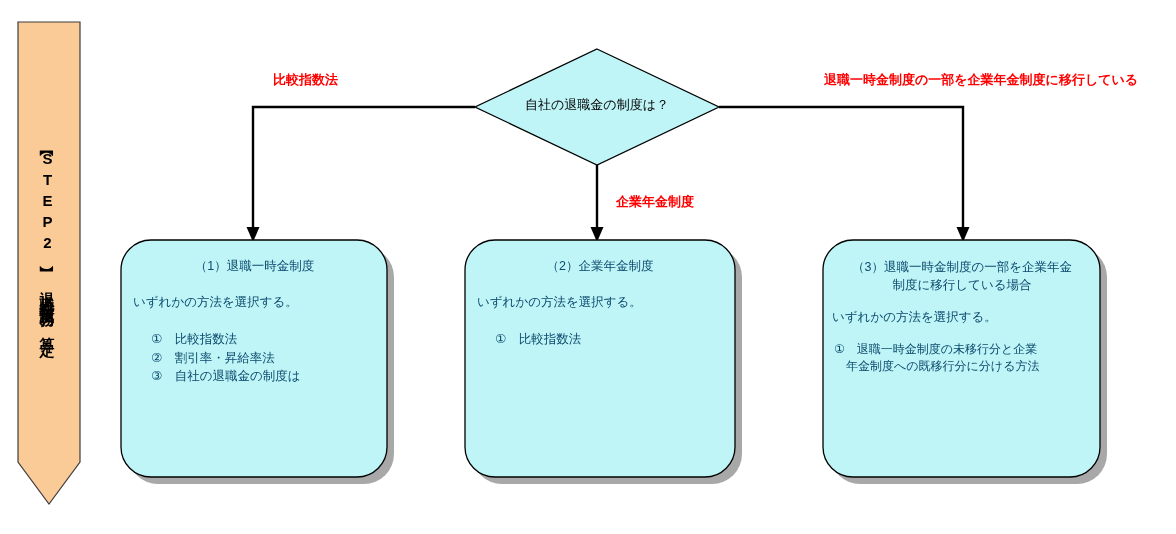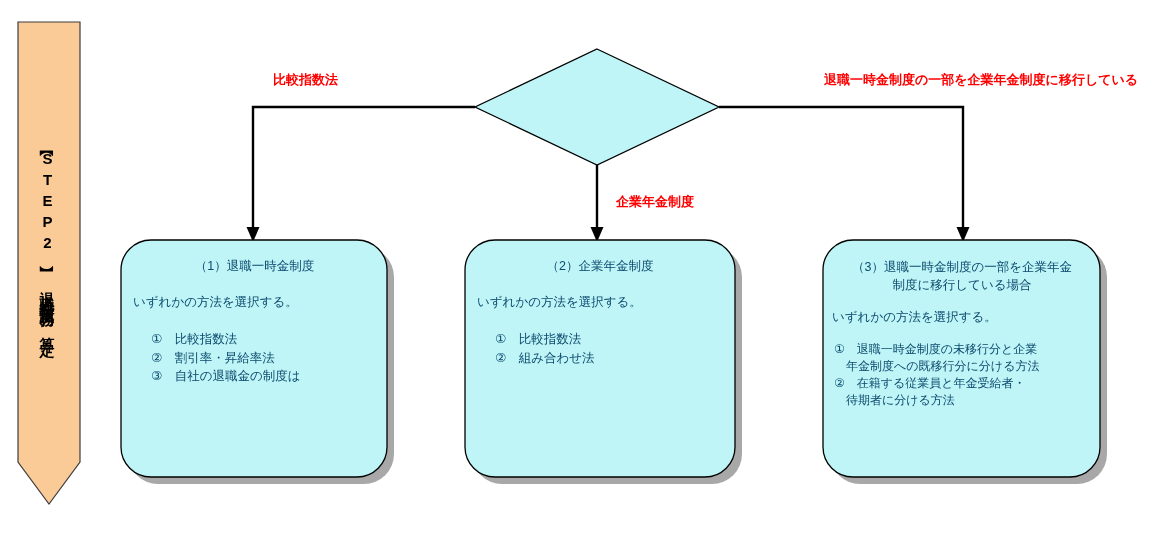--- a/index.html
+++ b/index.html
@@ -148,49 +148,47 @@
     <rect x="121" y="240" width="266" height="237" rx="30" ry="30" fill="#bff5f7" stroke="#000000" stroke-width="1.3"></rect>
     <rect x="465" y="240" width="270" height="237" rx="30" ry="30" fill="#bff5f7" stroke="#000000" stroke-width="1.3"></rect>
     <rect x="823" y="240" width="277" height="237" rx="30" ry="30" fill="#bff5f7" stroke="#000000" stroke-width="1.3"></rect>
 
     <polygon points="597,49 719,107 597,165 475,107" fill="#bff5f7" stroke="#000000" stroke-width="1.3"></polygon>
 
   </svg>
 
   <div class="step-banner-text">【STEP2】 退職給付債務の算定</div>
 
+  <div class="diamond-label">自社の退職金の制度は？</div>
 
   <div class="edge-label" id="label-left">比較指数法</div>
   <div class="edge-label" id="label-middle">企業年金制度</div>
   <div class="edge-label" id="label-right">退職一時金制度の一部を企業年金制度に移行している</div>
 
   <div class="box-text" id="box1-text">
     <div class="box-title">（1）退職一時金制度</div>
     <div class="box-sub">いずれかの方法を選択する。</div>
     <ul class="box-list">
       <li>①　比較指数法</li>
       <li>②　割引率・昇給率法</li>
       <li>③　自社の退職金の制度は</li>
     </ul>
   </div>
 
   <div class="box-text" id="box2-text">
     <div class="box-title">（2）企業年金制度</div>
     <div class="box-sub">いずれかの方法を選択する。</div>
     <ul class="box-list">
       <li>①　比較指数法</li>
-      <li>②　組み合わせ法</li>
     </ul>
   </div>
 
   <div class="box-text" id="box3-text">
     <div class="box-title">（3）退職一時金制度の一部を企業年金
 制度に移行している場合</div>
     <div class="box-sub">いずれかの方法を選択する。</div>
     <ul class="box-list">
       <li>①　退職一時金制度の未移行分と企業
 　年金制度への既移行分に分ける方法</li>
-      <li>②　在籍する従業員と年金受給者・
-　待期者に分ける方法</li>
     </ul>
   </div>
 
 </div>
 
 </body></html>

